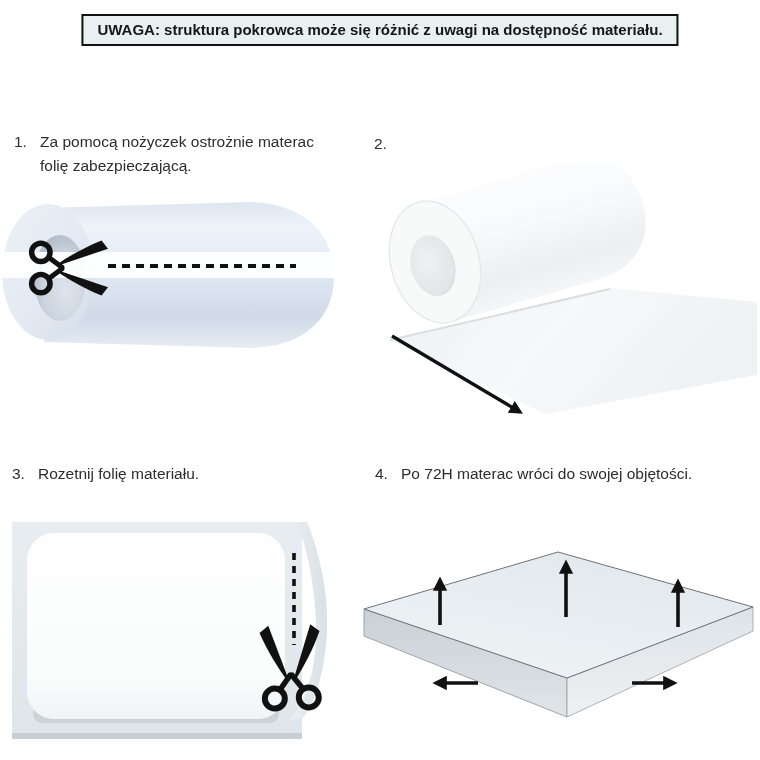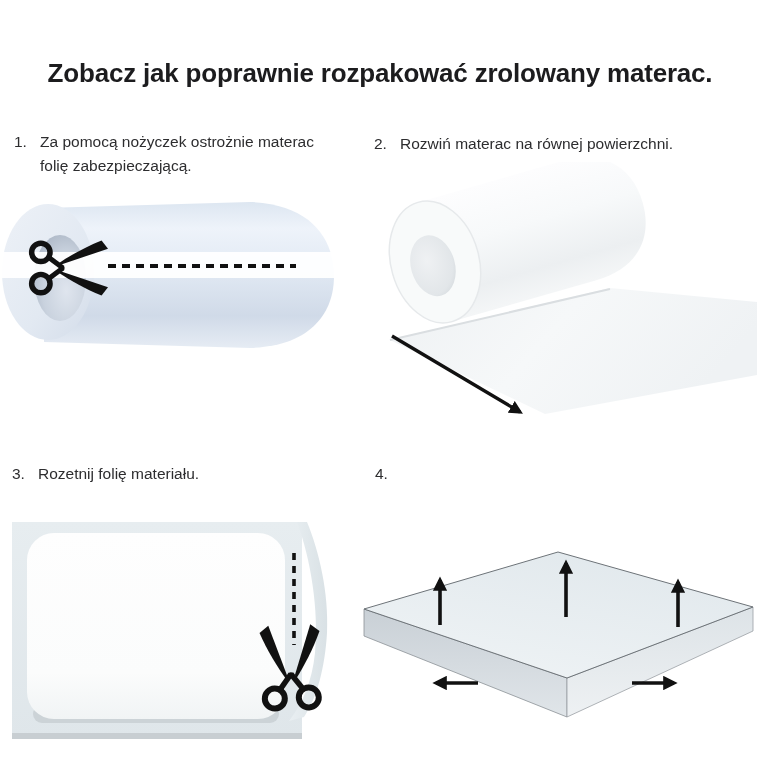--- a/index.html
+++ b/index.html
@@ -46,37 +46,39 @@
         <circle cx="-23" cy="-17" r="10" fill="none" stroke="#111" stroke-width="6"></circle>
         <circle cx="-23" cy="17" r="10" fill="none" stroke="#111" stroke-width="6"></circle>
         <circle cx="0" cy="0" r="2.8" fill="#111"></circle>
       </g>
       <marker id="ah" viewBox="0 0 10 10" refX="7.5" refY="5" markerWidth="4" markerHeight="4" orient="auto-start-reverse">
         <path d="M0 0 L10 5 L0 10 z" fill="#111"></path>
       </marker>
     </defs>
   </svg>
 
+  <div class="notice">
+    <span>UWAGA: struktura pokrowca może się różnić z uwagi na dostępność materiału.</span>
+  </div>
 
-  <div class="title">Zobacz jak poprawnie rozpakować zrolowany materac.</div>
 
   <div class="step step-1">
     <span class="num">1.</span>
     <span>Za pomocą nożyczek ostrożnie materac folię zabezpieczającą.</span>
   </div>
   <div class="step step-2">
     <span class="num">2.</span>
-    <span>Rozwiń materac na równej powierzchni.</span>
   </div>
   <div class="step step-3">
     <span class="num">3.</span>
     <span>Rozetnij folię materiału.</span>
   </div>
   <div class="step step-4">
     <span class="num">4.</span>
+    <span>Po 72H materac wróci do swojej objętości.</span>
   </div>
 
   <svg class="illo illo-1" width="340" height="245" viewBox="0 0 340 245">
     <defs>
       <linearGradient id="rollBody1" x1="0" y1="0" x2="0" y2="1">
         <stop offset="0" stop-color="#dde6f1"></stop>
         <stop offset="0.18" stop-color="#eef3fa"></stop>
         <stop offset="0.45" stop-color="#e2eaf4"></stop>
         <stop offset="0.78" stop-color="#d0dae8"></stop>
         <stop offset="1" stop-color="#e6ecf4"></stop>

